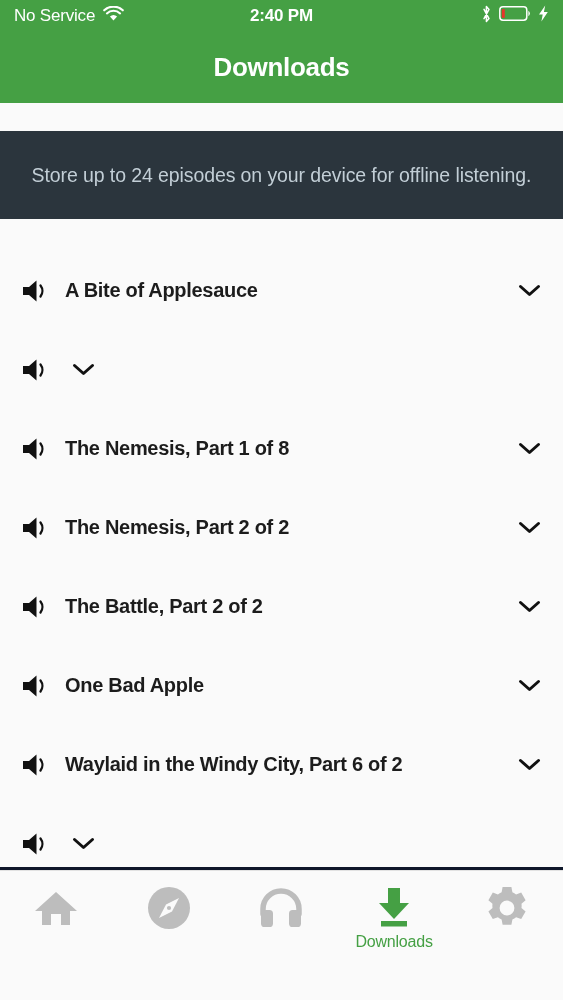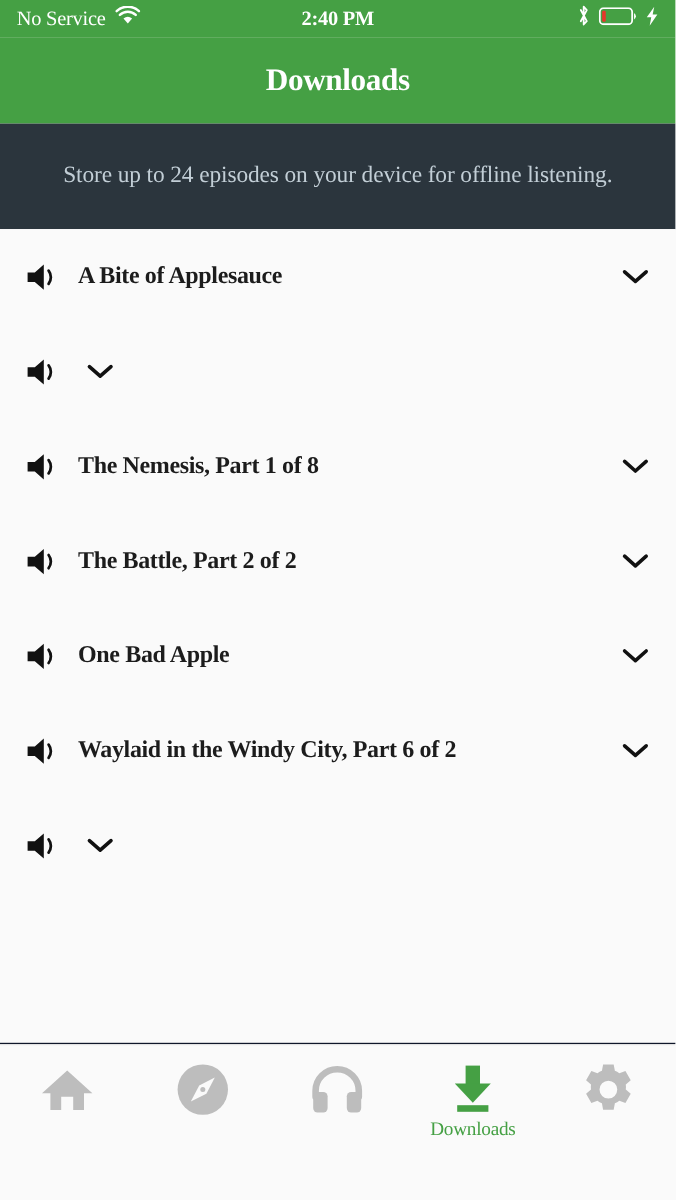--- a/index.html
+++ b/index.html
@@ -2,21 +2,21 @@
 <html><head>
 <meta charset="utf-8">
 <style>
   * { margin:0; padding:0; box-sizing:border-box; }
   html, body {
     width:563px; height:1000px;
     font-family:"Liberation Sans", sans-serif;
     background:#fafafa;
     overflow:hidden;
   }
-  .phone { position:relative; width:563px; height:970px; display:flex; flex-direction:column;font-family:Liberation Serif, serif; }
+  .phone { position:relative; width:563px; height:970px; display:flex; flex-direction:column; }
 
   
   .statusbar {
     height:31px; background:#45a044; color:#ffffff;
     display:flex; align-items:center; position:relative;
     padding:0 14px; flex:none;
   }
   .sb-left { display:flex; align-items:center; gap:8px; }
   .sb-carrier { font-size:17px; letter-spacing:-0.2px; }
   .sb-time {
@@ -33,30 +33,32 @@
   }
   .nav-title {
     color:#ffffff; font-size:26px; font-weight:bold; letter-spacing:-0.3px;
   }
 
   
   .banner {
     background:#2b353d; flex:none; min-height:88px;
     display:flex; align-items:center; justify-content:center;
     padding:10px 28px;
+    margin-top:28px;
   }
   .banner-text {
     color:#c2ced6; font-size:19.5px; line-height:28px;
     text-align:center; letter-spacing:-0.1px;
   }
 
   
   .list {
     flex:1 1 auto; background:#fafafa; overflow:hidden;
-    border-bottom:1px solid #0f172a;
+    border-bottom:3px solid #0f172a;
+    margin-top:32px;
   }
   .row {
     height:79px; display:flex; align-items:center;
     padding:0 22px 0 21px; background:#fafafa;
   }
   .row-icon { flex:none; width:44px; display:flex; align-items:center; }
   .row-title {
     flex:1 1 auto; font-size:20px; font-weight:bold;
     color:#1c1c1c; letter-spacing:-0.3px; white-space:nowrap;
   }
@@ -163,20 +165,34 @@
         </svg>
       </span>
       <span class="row-title">The Nemesis, Part 1 of 8</span>
       <span class="row-chevron">
         <svg width="23" height="15" viewBox="0 0 23 15">
           <path d="M2.5 3.5 L11.5 11.5 L20.5 3.5" stroke="#111" stroke-width="3" fill="none" stroke-linecap="round" stroke-linejoin="round"></path>
         </svg>
       </span>
     </div>
 
+    <div class="row">
+      <span class="row-icon">
+        <svg width="30" height="26" viewBox="0 0 30 26">
+          <path d="M2 9 L8 9 L15.5 2.5 L15.5 23.5 L8 17 L2 17 Z" fill="#111"></path>
+          <path d="M19.5 7.5 a9 9 0 0 1 0 11" stroke="#111" stroke-width="2.3" fill="none" stroke-linecap="round"></path>
+        </svg>
+      </span>
+      <span class="row-title">The Nemesis, Part 2 of 2</span>
+      <span class="row-chevron">
+        <svg width="23" height="15" viewBox="0 0 23 15">
+          <path d="M2.5 3.5 L11.5 11.5 L20.5 3.5" stroke="#111" stroke-width="3" fill="none" stroke-linecap="round" stroke-linejoin="round"></path>
+        </svg>
+      </span>
+    </div>
 
 
     <div class="row">
       <span class="row-icon">
         <svg width="30" height="26" viewBox="0 0 30 26">
           <path d="M2 9 L8 9 L15.5 2.5 L15.5 23.5 L8 17 L2 17 Z" fill="#111"></path>
           <path d="M19.5 7.5 a9 9 0 0 1 0 11" stroke="#111" stroke-width="2.3" fill="none" stroke-linecap="round"></path>
         </svg>
       </span>
       <span class="row-title">The Battle, Part 2 of 2</span>

